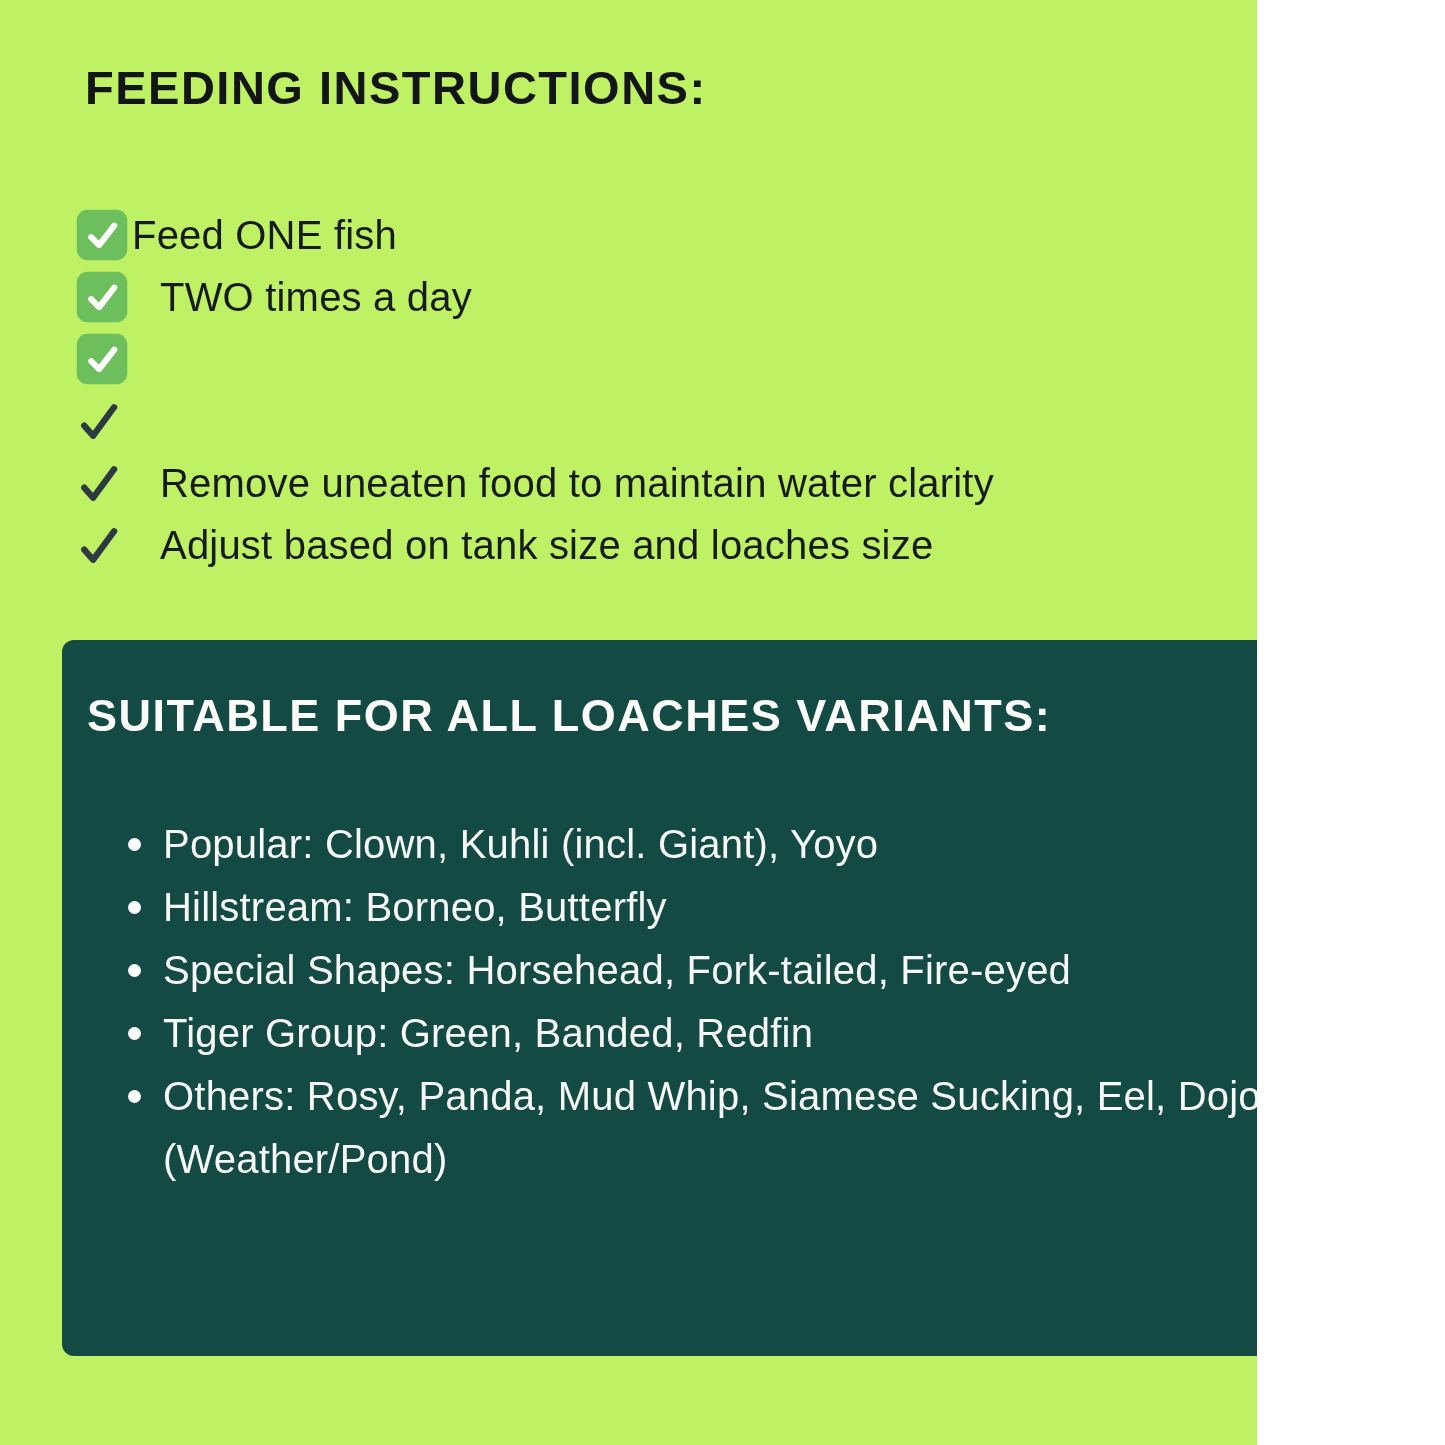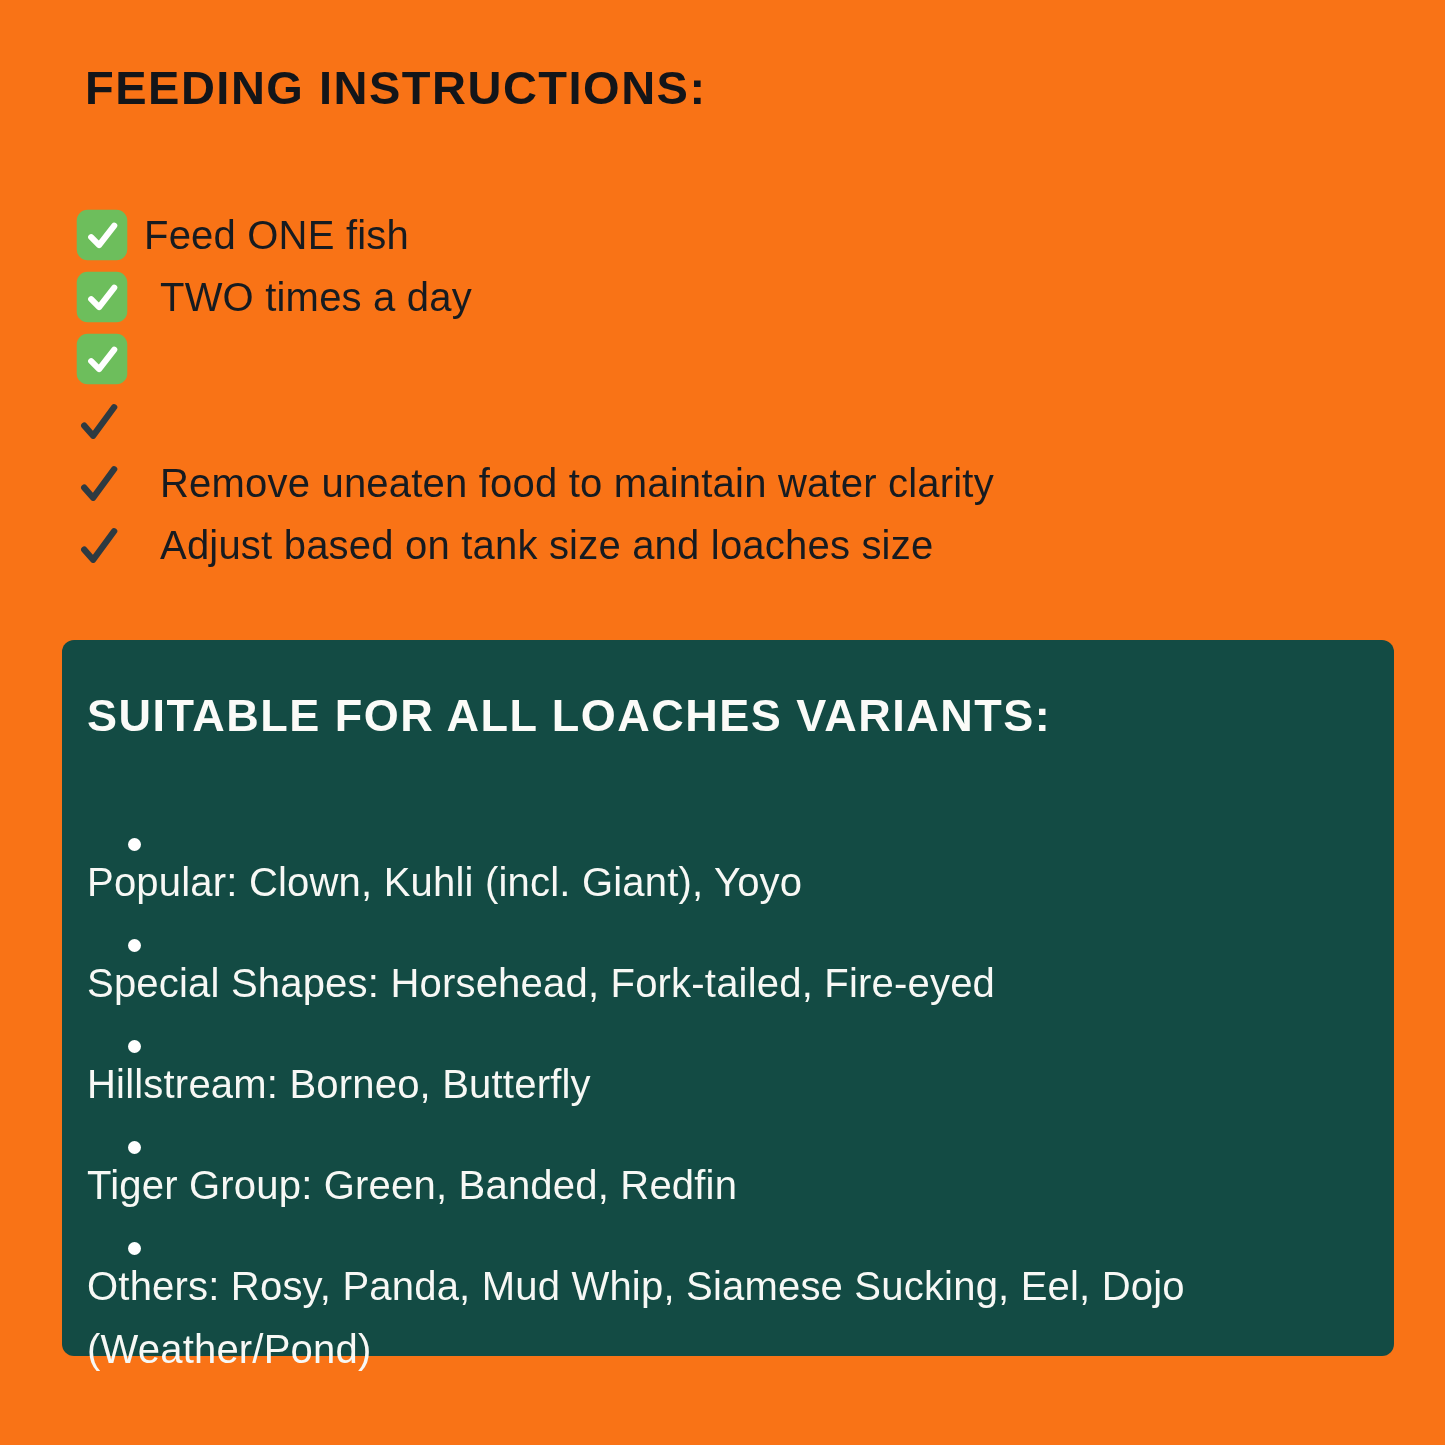--- a/index.html
+++ b/index.html
@@ -1,20 +1,20 @@
 <!DOCTYPE html>
 <html><head>
 <meta charset="utf-8">
 <style>
   html, body { margin: 0; padding: 0; background: #ffffff; }
   .page {
     position: relative;
-    width: 1445px;
+    width: 1257px;
     height: 1445px;
-    background: #f97316;
+    background: #bef264;
     font-family: "Liberation Sans", "DejaVu Sans", sans-serif;
     overflow: hidden;
     color: #171b20;
   }
   .title {
     margin: 0;
     padding: 60px 0 0 85px;
     font-size: 47px;
     line-height: 56px;
     font-weight: bold;
@@ -39,21 +39,21 @@
     width: 56px;
     height: 56px;
     display: flex;
     align-items: center;
   }
   .check-item .icon.centered { justify-content: center; }
   .check-item .icon svg { display: block; }
   .green-box-svg { width: 52px; height: 52px; }
   .dark-check-svg { width: 49px; height: 49px; }
   .check-item .label { margin-left: 30px; }
-  .check-item.tight .label { margin-left: 14px; }
+  .check-item.tight .label { margin-left: 2px; }
   .panel {
     box-sizing: border-box;
     margin: 64px 0 0 62px;
     width: 1332px;
     height: 716px;
     background: #134b44;
     border-radius: 12px;
     padding: 50px 60px 0 25px;
   }
   .panel-title {
@@ -69,21 +69,20 @@
     margin: 71px 0 0 0;
     padding: 0;
   }
   .bullet-item {
     display: flex;
     align-items: flex-start;
     font-size: 40px;
     line-height: 63px;
     letter-spacing: 0.2px;
     color: #f7f8f5;
-    flex-direction: column;
   }
   .bullet-dot {
     flex: 0 0 auto;
     width: 13px;
     height: 13px;
     border-radius: 50%;
     background: #ffffff;
     margin: 25px 22px 0 41px;
   }
   .bullet-item .label { flex: 1 1 auto; }
@@ -149,25 +148,25 @@
 
   <section class="panel">
     <h2 class="panel-title">SUITABLE FOR ALL LOACHES VARIANTS:</h2>
     <ul class="bullets">
       <li class="bullet-item">
         <span class="bullet-dot"></span>
         <span class="label">Popular: Clown, Kuhli (incl. Giant), Yoyo</span>
       </li>
       <li class="bullet-item">
         <span class="bullet-dot"></span>
-        <span class="label">Special Shapes: Horsehead, Fork-tailed, Fire-eyed</span>
+        <span class="label">Hillstream: Borneo, Butterfly</span>
       </li>
       <li class="bullet-item">
         <span class="bullet-dot"></span>
-        <span class="label">Hillstream: Borneo, Butterfly</span>
+        <span class="label">Special Shapes: Horsehead, Fork-tailed, Fire-eyed</span>
       </li>
       <li class="bullet-item">
         <span class="bullet-dot"></span>
         <span class="label">Tiger Group: Green, Banded, Redfin</span>
       </li>
       <li class="bullet-item">
         <span class="bullet-dot"></span>
         <span class="label">Others: Rosy, Panda, Mud Whip, Siamese Sucking, Eel, Dojo (Weather/Pond)</span>
       </li>
     </ul>

